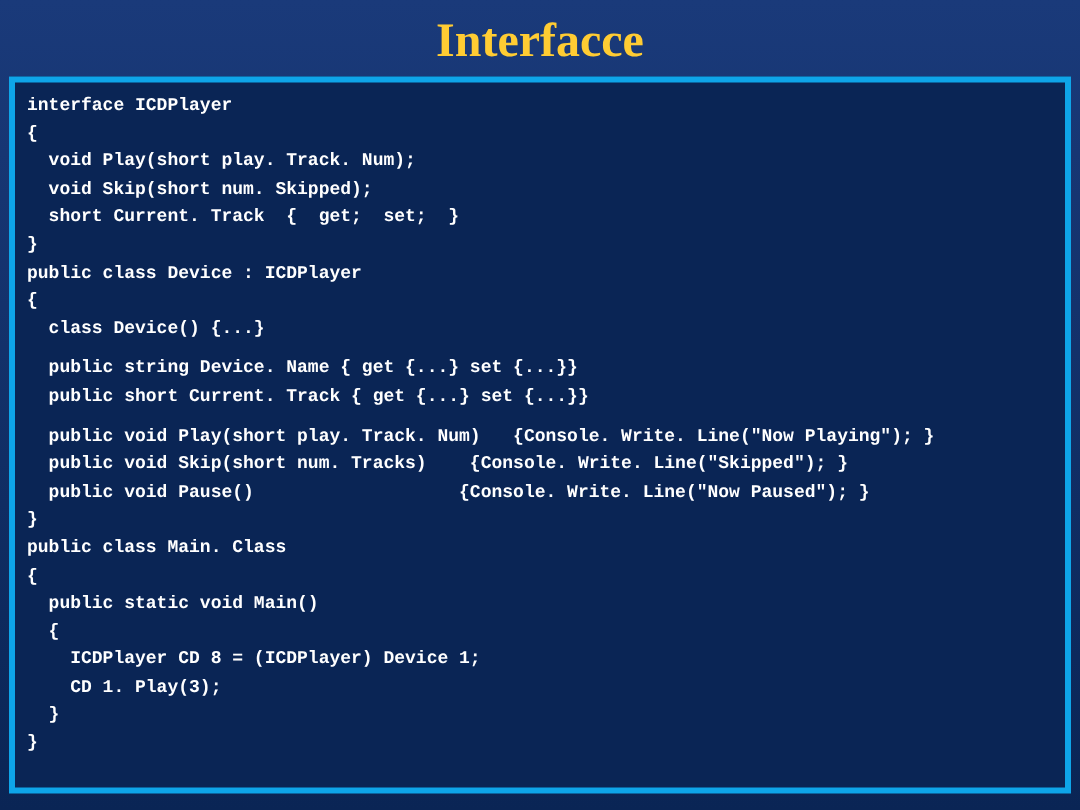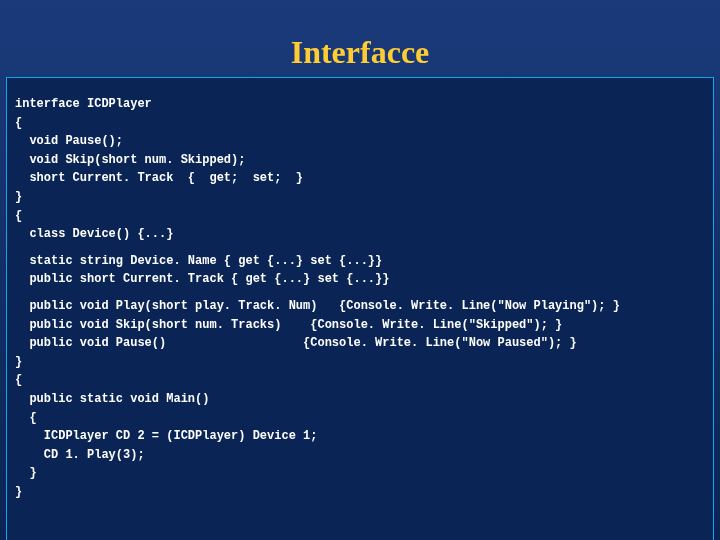--- a/index.html
+++ b/index.html
@@ -9,35 +9,34 @@
     height: 540px;
     background: linear-gradient(to bottom, #1a3a7a 0%, #0a2555 100%);
     font-family: Arial, sans-serif;
     overflow: hidden;
   }
   .slide {
     width: 720px;
     height: 380px;
     box-sizing: border-box;
     position: relative;
-    margin-top: 26px;
   }
   .title {
     text-align: center;
     color: #ffcc33;
     font-size: 32px;
     font-weight: bold;
     font-family: Georgia, "Times New Roman", serif;
     padding: 8px 0 6px 0;
   }
   .code-box {
     margin: 0 6px 6px 6px;
-    border: 1px solid #0ea5e9;
+    border: 4px solid #0ea5e9;
     background: #0a2555;
-    padding: 17px 8px;
+    padding: 6px 8px;
     box-sizing: border-box;
     height: 478px;
     overflow: hidden;
   }
   .code-line {
     font-family: "Courier New", monospace;
     font-size: 12px;
     font-weight: bold;
     color: #ffffff;
     white-space: pre;
@@ -48,35 +47,37 @@
   }
 </style>
 </head>
 <body>
 
 <div class="slide">
   <div class="title">Interfacce</div>
   <div class="code-box">
     <div class="code-line">interface ICDPlayer</div>
     <div class="code-line">{</div>
-    <div class="code-line">  void Pause();</div>
+    <div class="code-line">  void Play(short play. Track. Num);</div>
     <div class="code-line">  void Skip(short num. Skipped);</div>
     <div class="code-line">  short Current. Track  {  get;  set;  }</div>
     <div class="code-line">}</div>
+    <div class="code-line">public class Device : ICDPlayer</div>
     <div class="code-line">{</div>
     <div class="code-line">  class Device() {...}</div>
     <div class="spacer"></div>
-    <div class="code-line">  static string Device. Name { get {...} set {...}}</div>
+    <div class="code-line">  public string Device. Name { get {...} set {...}}</div>
     <div class="code-line">  public short Current. Track { get {...} set {...}}</div>
     <div class="spacer"></div>
     <div class="code-line">  public void Play(short play. Track. Num)   {Console. Write. Line("Now Playing"); }</div>
     <div class="code-line">  public void Skip(short num. Tracks)    {Console. Write. Line("Skipped"); }</div>
     <div class="code-line">  public void Pause()                   {Console. Write. Line("Now Paused"); }</div>
     <div class="code-line">}</div>
+    <div class="code-line">public class Main. Class</div>
     <div class="code-line">{</div>
     <div class="code-line">  public static void Main()</div>
     <div class="code-line">  {</div>
-    <div class="code-line">    ICDPlayer CD 2 = (ICDPlayer) Device 1;</div>
+    <div class="code-line">    ICDPlayer CD 8 = (ICDPlayer) Device 1;</div>
     <div class="code-line">    CD 1. Play(3);</div>
     <div class="code-line">  }</div>
     <div class="code-line">}</div>
   </div>
 </div>
 
 </body></html>

